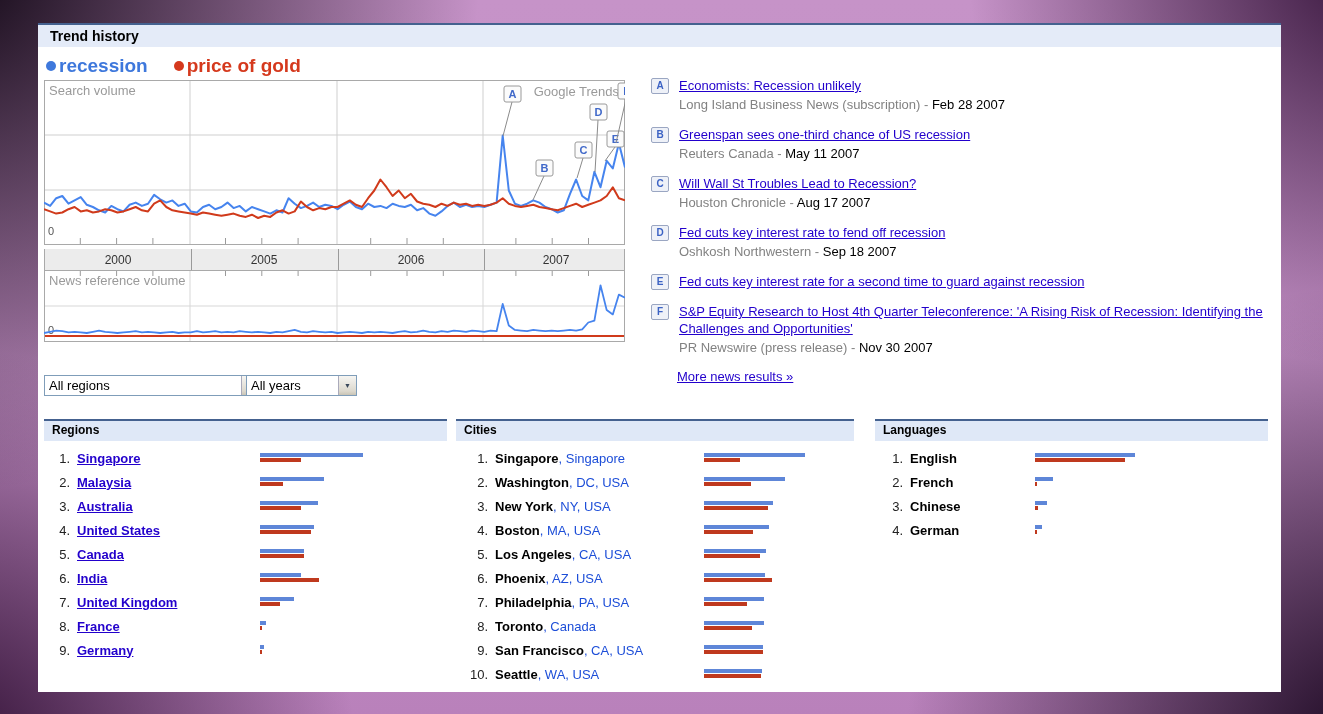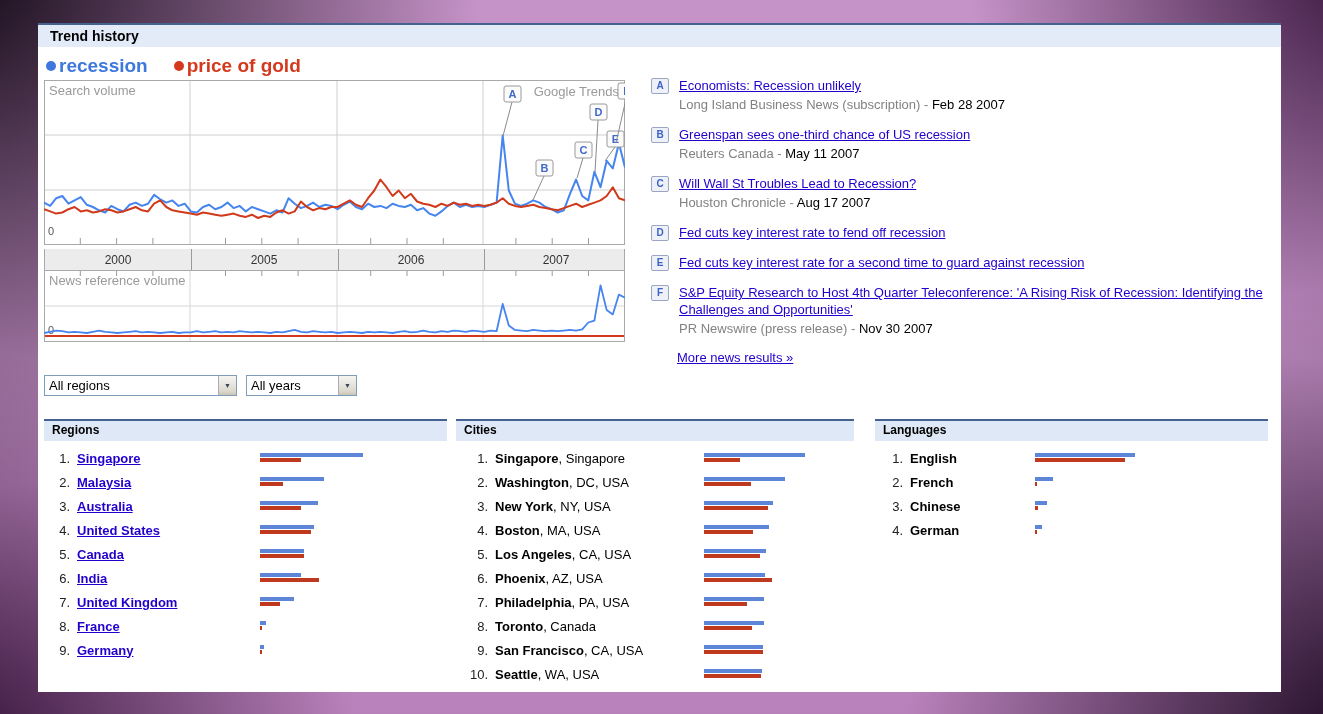--- a/index.html
+++ b/index.html
@@ -47,21 +47,21 @@
   .more-link{color:#2200cc;text-decoration:underline;cursor:pointer;margin-left:26px;}
   
   .list-col{position:absolute;top:394px;}
   .list-header{border-top:2px solid #44618f;background:#dfe8f7;height:18px;
     font-size:12px;font-weight:bold;color:#000;padding:2px 0 0 8px;margin-bottom:5px;}
   .list-row{position:relative;height:24px;display:flex;align-items:center;font-size:13px;}
   .num{flex:none;text-align:right;color:#222;margin-right:7px;}
   .col-regions .num{width:26px}.col-cities .num{width:32px}.col-languages .num{width:28px}
   .rlink{font-weight:bold;color:#2200cc;text-decoration:underline;cursor:pointer;}
   .cname{font-weight:bold;color:#000;}
-  .suffix{font-weight:normal;color:#000000;}
+  .suffix{font-weight:normal;color:#1d4ed8;}
   .bars{position:absolute;top:7px;}
   .bar{height:4px;font-size:0;}
   .bar.bb{margin-bottom:1px;}
 </style>
 </head>
 <body>
 
 <div id="content">
 
   <div class="page-header">Trend history</div>
@@ -160,21 +160,21 @@
         <line x1="471.9" y1="1" x2="471.9" y2="6" stroke="#9a9a9a"></line>
         <line x1="508.2" y1="1" x2="508.2" y2="6" stroke="#9a9a9a"></line>
         <line x1="544.5" y1="1" x2="544.5" y2="6" stroke="#9a9a9a"></line>
         <text x="5" y="15" fill="#9a9a9a" font-size="13">News reference volume</text>
         <text x="4" y="64" fill="#555" font-size="11">0</text>
         <line x1="1" y1="66.1" x2="580" y2="66.1" stroke="#d03a1b" stroke-width="2"></line>
         <path d="M0.0 63.0 L6.1 61.8 L12.2 60.6 L18.3 61.2 L24.5 62.4 L30.6 61.8 L36.7 62.4 L42.8 63.0 L48.9 61.8 L55.0 60.6 L61.2 61.8 L67.3 62.4 L73.4 63.0 L79.5 62.4 L85.6 61.8 L91.7 61.2 L97.9 62.4 L104.0 61.8 L110.1 62.4 L116.2 63.0 L122.3 62.4 L128.4 61.8 L134.5 63.0 L140.7 62.4 L146.8 62.4 L152.9 61.2 L159.0 62.4 L165.1 61.8 L171.2 61.2 L177.4 62.4 L183.5 61.8 L189.6 62.4 L195.7 61.2 L201.8 61.8 L207.9 62.4 L214.1 61.8 L220.2 62.4 L226.3 63.0 L232.4 61.8 L238.5 62.4 L244.6 61.2 L250.7 59.9 L256.9 61.8 L263.0 62.4 L269.1 61.2 L275.2 61.8 L281.3 62.4 L287.4 61.8 L293.6 63.0 L299.7 62.4 L305.8 61.8 L311.9 62.4 L318.0 63.0 L324.1 61.8 L330.3 62.4 L336.4 61.8 L342.5 62.4 L348.6 63.0 L354.7 61.8 L360.8 61.2 L366.9 62.4 L373.1 61.8 L379.2 60.6 L385.3 61.8 L391.4 62.4 L397.5 61.2 L403.6 61.8 L409.8 60.6 L415.9 61.2 L422.0 61.8 L428.1 60.6 L434.2 61.2 L440.3 61.8 L446.5 60.6 L452.6 61.2 L458.7 33.9 L464.8 55.6 L470.9 59.9 L477.0 60.6 L483.1 61.2 L489.3 59.9 L495.4 60.6 L501.5 61.2 L507.6 60.6 L513.7 61.2 L519.8 60.6 L526.0 59.9 L532.1 60.6 L538.2 59.3 L544.3 52.5 L550.4 50.6 L556.5 15.3 L562.7 40.1 L568.8 44.4 L574.9 24.6 L581.0 27.7 " fill="none" stroke="#4684ee" stroke-width="1.8" stroke-linejoin="round"></path>
       </svg>
   </div>
 
-  <div class="dd" style="left:6px;top:350px;width:193px">
+  <div class="dd" style="left:6px;top:350px;width:216px">
     <span class="val">All regions</span>
     <span class="btn">
         <span>▼</span>
       </span>
   </div>
   <div class="dd" style="left:208px;top:350px;width:111px">
     <span class="val">All years</span>
     <span class="btn">
         <span>▼</span>
       </span>
@@ -188,21 +188,21 @@
       <div class="news-item">
         <span class="badge">B</span>
         <span><span class="news-title">Greenspan sees one-third chance of US recession</span><div class="news-src"><span>Reuters Canada</span><span> - </span><span class="date">May 11 2007</span></div></span>
       </div>
       <div class="news-item">
         <span class="badge">C</span>
         <span><span class="news-title">Will Wall St Troubles Lead to Recession?</span><div class="news-src"><span>Houston Chronicle</span><span> - </span><span class="date">Aug 17 2007</span></div></span>
       </div>
       <div class="news-item">
         <span class="badge">D</span>
-        <span><span class="news-title">Fed cuts key interest rate to fend off recession</span></span>
+        <span><span class="news-title">Fed cuts key interest rate to fend off recession</span><div class="news-src"><span>Oshkosh Northwestern</span><span> - </span><span class="date">Sep 18 2007</span></div></span>
       </div>
       <div class="news-item">
         <span class="badge">E</span>
         <span><span class="news-title">Fed cuts key interest rate for a second time to guard against recession</span></span>
       </div>
       <div class="news-item">
         <span class="badge">F</span>
         <span><span class="news-title">S&amp;P Equity Research to Host 4th Quarter Teleconference: 'A Rising Risk of Recession: Identifying the Challenges and Opportunities'</span><div class="news-src"><span>PR Newswire (press release)</span><span> - </span><span class="date">Nov 30 2007</span></div></span>
       </div>
       <div><span class="more-link">More news results »</span></div>

